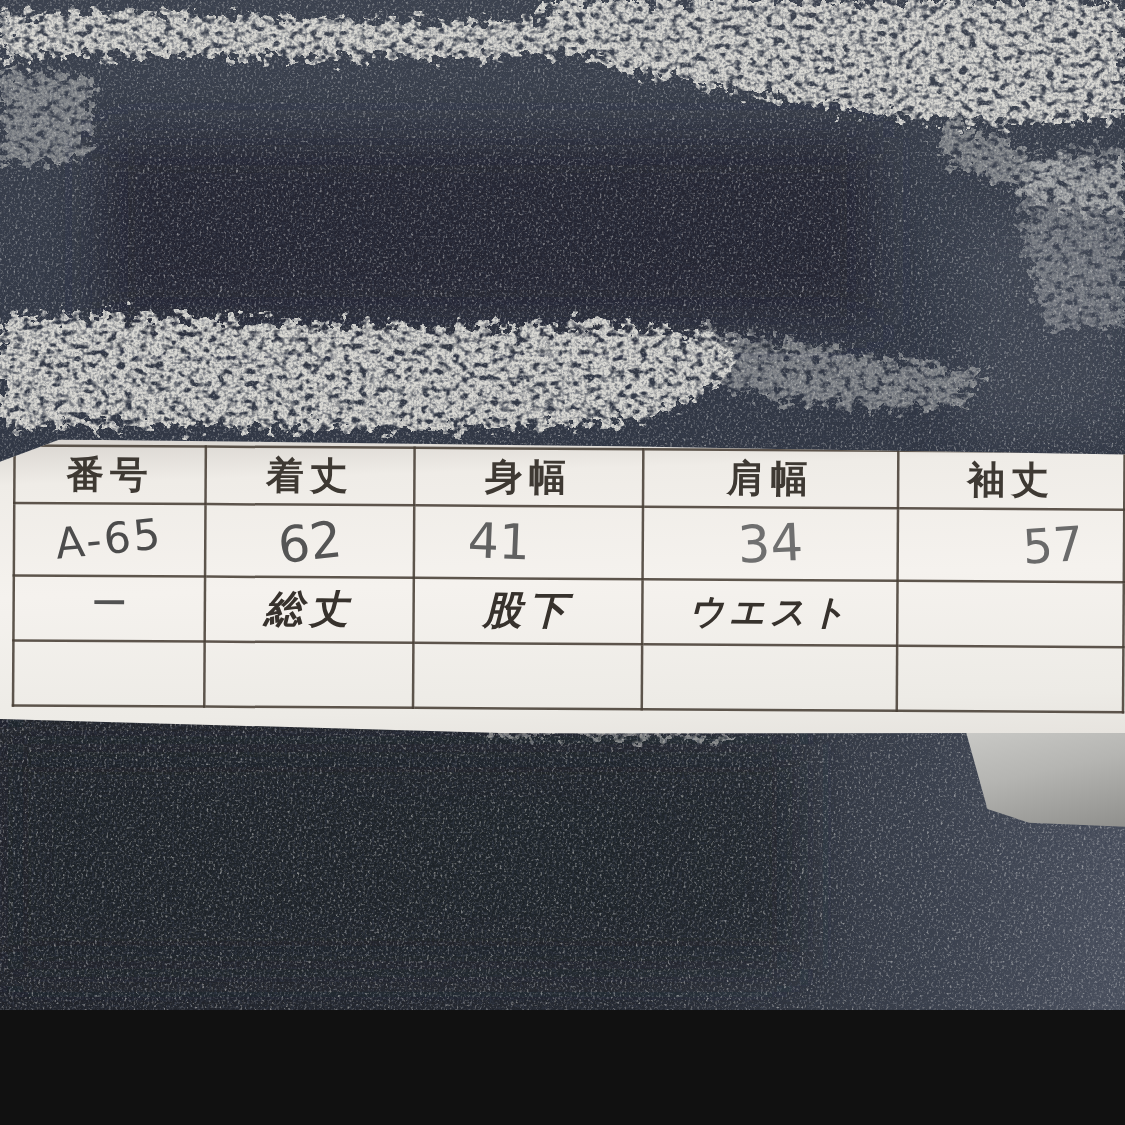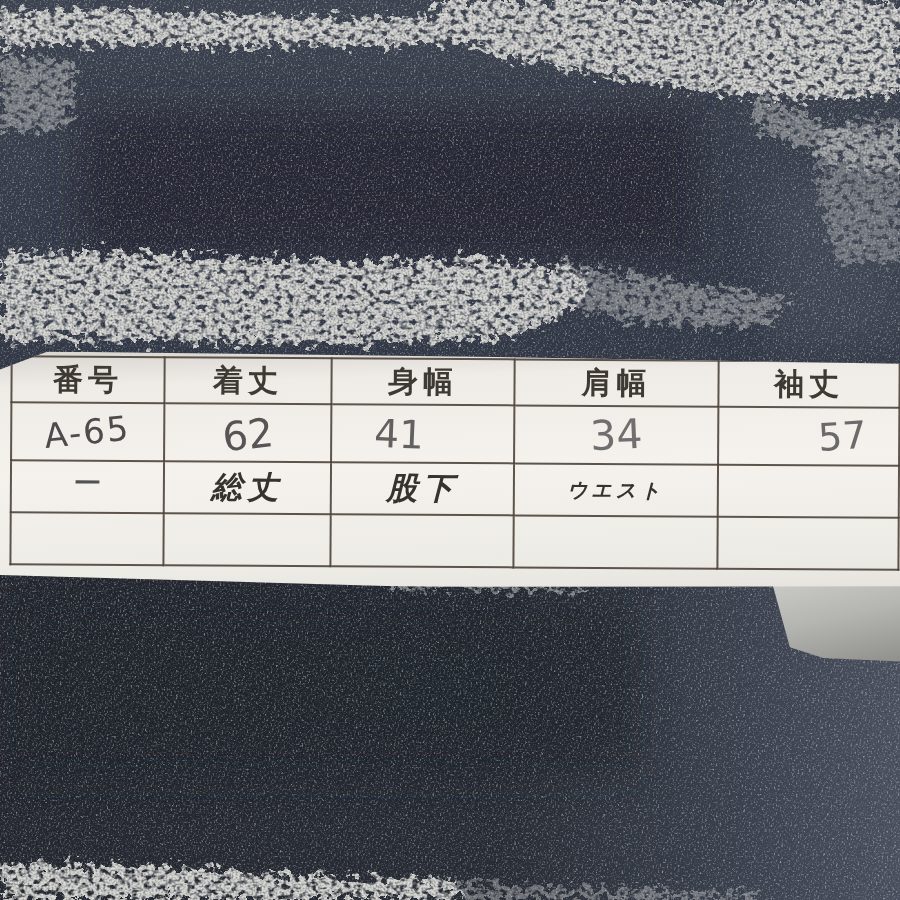--- a/index.html
+++ b/index.html
@@ -1,17 +1,17 @@
 <!DOCTYPE html>
 <html lang="ja"><head>
 <meta charset="utf-8">
 <style>
   html,body{margin:0;padding:0;background:#111;}
   .photo{
-    position:relative;width:900px;height:900px;overflow:hidden;
+    position:relative;width:900px;height:808px;overflow:hidden;
     background:#a16207;
     font-family:"Liberation Sans","DejaVu Sans",sans-serif;
   }
   .fabric{position:absolute;left:0;top:0;}
   
   .gray-corner{
     position:absolute;left:772px;top:580px;width:128px;height:84px;
     background:linear-gradient(168deg,#cbcbc8 0%,#b5b5b2 45%,#8e8e8b 100%);
     clip-path:polygon(0 3%,100% 0,100% 97%,40% 93%,14% 80%);
   }
@@ -35,21 +35,21 @@
   tr.r-head td{height:44px;}
   tr.r-vals td{height:56px;}
   tr.r-sub td{height:50px;}
   tr.r-empty td{height:50px;}
   .printed{
     font-family:"Liberation Serif","DejaVu Serif",serif;
     font-weight:600;font-size:30px;color:#3e3933;letter-spacing:5px;
     display:inline-block;
   }
   tr.r-sub .printed{font-size:31px;color:#37322d;font-style:italic;}
-  td.c-waist .printed{font-size:20px;letter-spacing:4px;}
+  td.c-waist .printed{font-size:28px;letter-spacing:4px;}
   .hw{
     font-family:"DejaVu Sans",sans-serif;color:#585858;
     display:inline-block;line-height:1;
   }
   .hw-a65{font-size:34px;color:#4c4c4c;transform:rotate(-6deg);letter-spacing:2px;}
   .hw-62 {font-size:40px;color:#555;transform:rotate(-7deg) translateY(2px);}
   .hw-41 {font-size:39px;color:#616161;transform:translateX(-24px) rotate(2deg);}
   .hw-34 {font-size:41px;color:#6f6f6f;transform:rotate(-3deg);}
   .hw-57 {font-size:38px;color:#6a6a6a;transform:translateX(34px) rotate(-4deg);}
   .hw-dash{font-size:38px;color:#525252;transform:translateY(-6px);}

